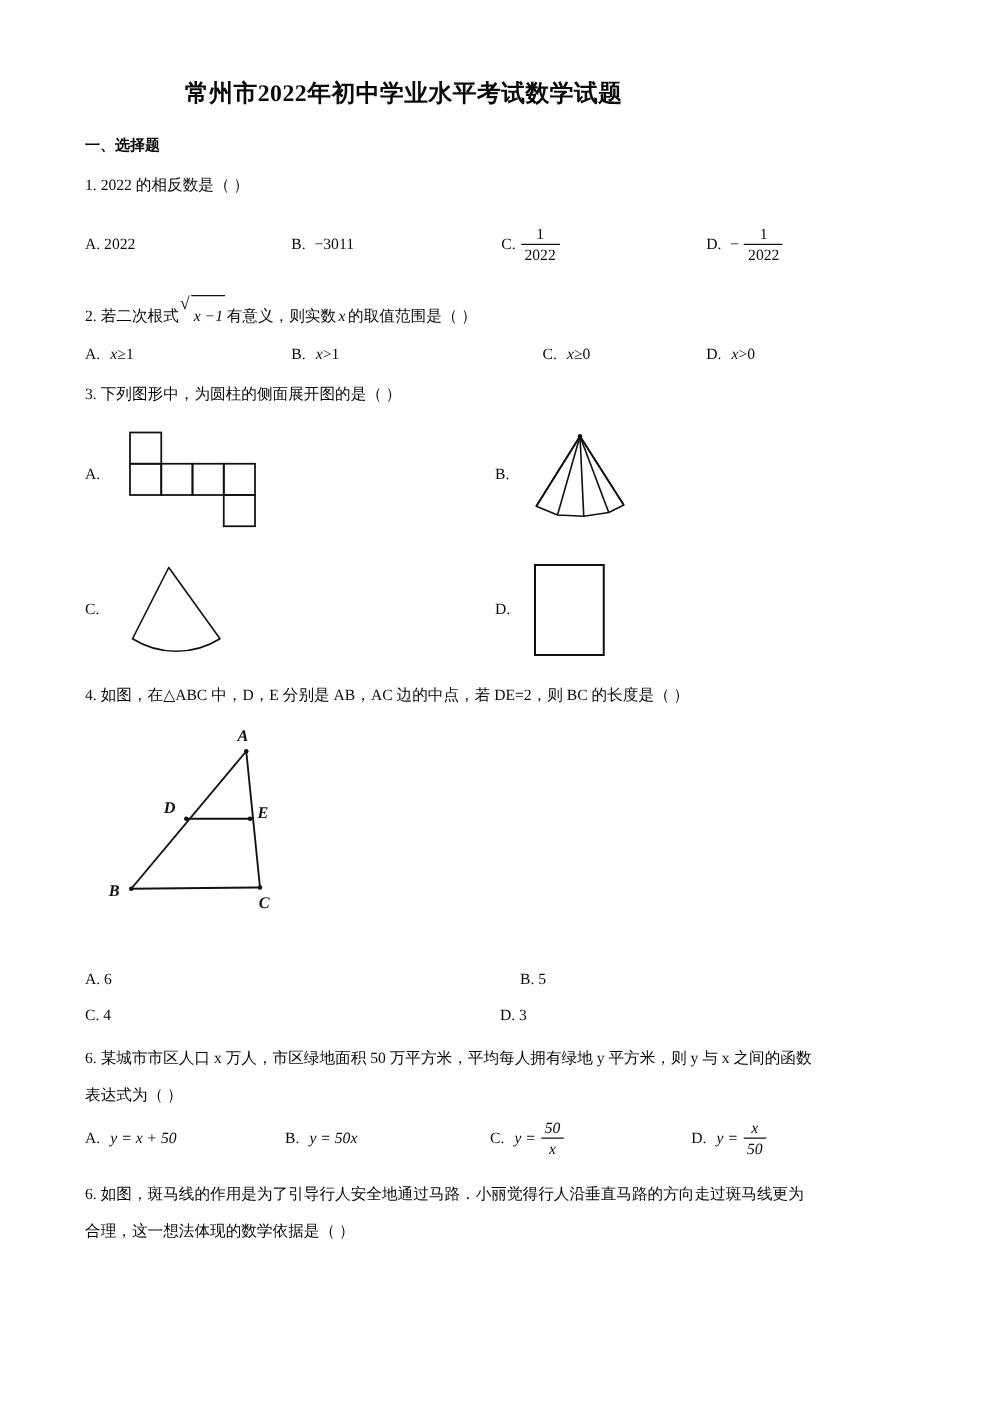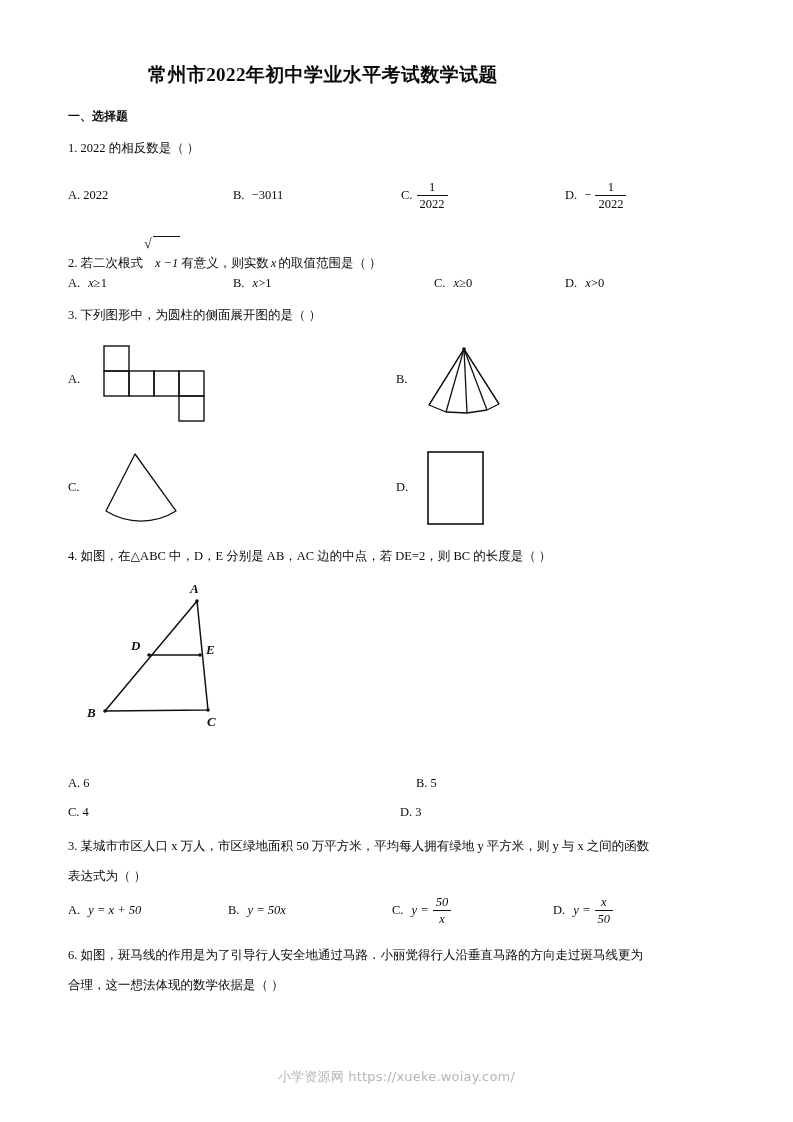--- a/index.html
+++ b/index.html
@@ -86,21 +86,21 @@
   }
   .sqrt .rad {
     position: absolute;
     left: 0; top: 1px;
     font-size: 14px;
     line-height: 1;
   }
   .sqrt .body {
     display: inline-block;
     border-top: 1px solid #111;
-    padding: 16px 2px;
+    padding: 6px 2px;
   }
   .figbox { position: absolute; }
   .watermark {
     position: absolute;
     left: 0; width: 793px;
     top: 1068px;
     text-align: center;
     color: #b4b4b4;
     font-size: 13px;
     font-family: "DejaVu Sans", "Liberation Sans", sans-serif;
@@ -257,21 +257,21 @@
   </div>
   <div class="opt" style="left:68px; top:805px;">
     <span>C.</span>
     <span>4</span>
   </div>
   <div class="opt" style="left:400px; top:805px;">
     <span>D.</span>
     <span>3</span>
   </div>
 
-  <div class="q" style="top:836px;">3. 某城市市区人口 x 万人，市区绿地面积 50 万平方米，平均每人拥有绿地 y 平方米，则 y 与 x 之间的函数</div>
+  <div class="q" style="top:836px;">6. 某城市市区人口 x 万人，市区绿地面积 50 万平方米，平均每人拥有绿地 y 平方米，则 y 与 x 之间的函数</div>
   <div class="q" style="top:866px;">表达式为（      ）</div>
 
   <div class="opt" style="left:68px; top:903px;">
     <span>A.</span>
     <span class="math" style="margin-left:5px;">y = x + 50</span>
   </div>
   <div class="opt" style="left:228px; top:903px;">
     <span>B.</span>
     <span class="math" style="margin-left:5px;">y = 50x</span>
   </div>
@@ -288,15 +288,14 @@
     <span class="math" style="margin-left:5px;">y =</span>
     <span class="frac">
       <span class="num math">x</span>
       <span class="den math">50</span>
     </span>
   </div>
 
   <div class="q" style="top:945px;">6. 如图，斑马线的作用是为了引导行人安全地通过马路．小丽觉得行人沿垂直马路的方向走过斑马线更为</div>
   <div class="q" style="top:975px;">合理，这一想法体现的数学依据是（      ）</div>
 
-  <div class="watermark">小学资源网 https://xueke.woiay.com/</div>
 
 </div>
 
 </body></html>

